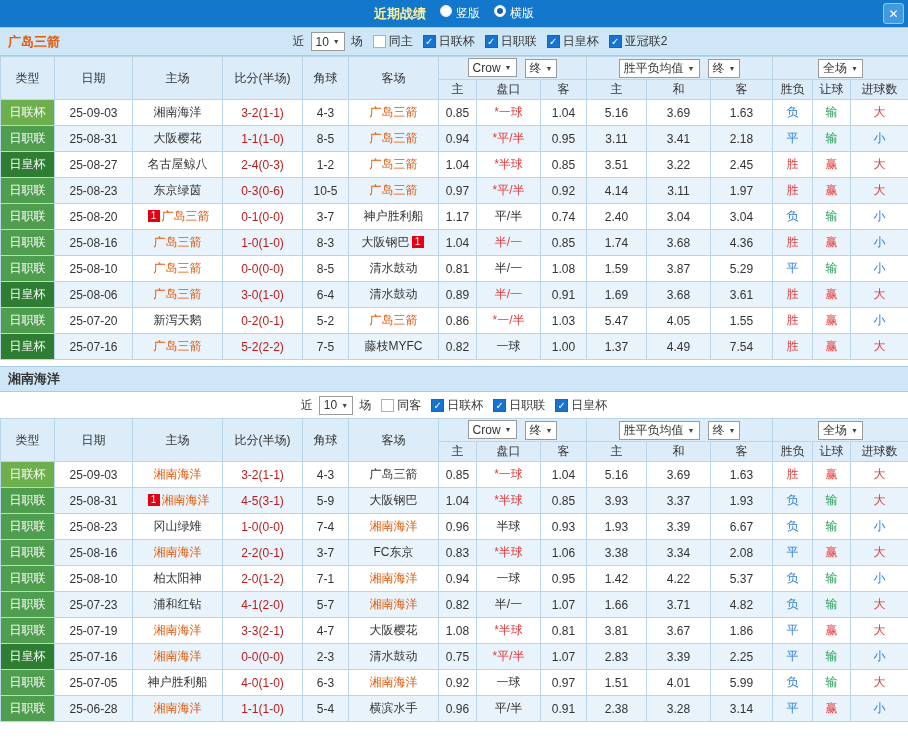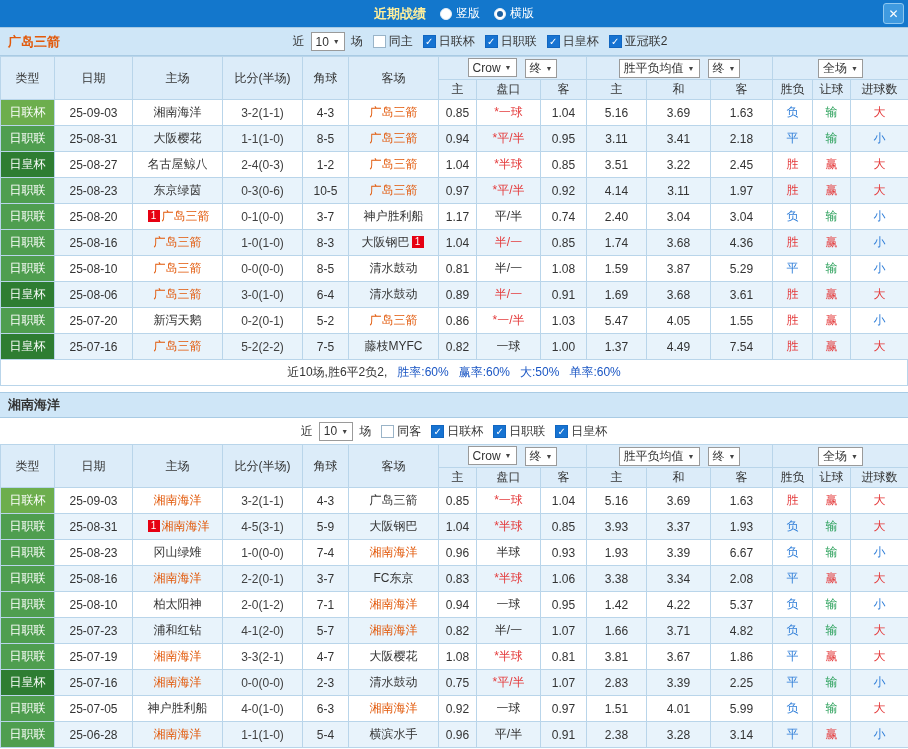--- a/index.html
+++ b/index.html
@@ -5,21 +5,21 @@
   * { box-sizing: border-box; }
   html,body { margin:0; padding:0; }
   body {
     width:908px; height:749px; overflow:hidden; background:#fff;
     font-family:"Liberation Sans","DejaVu Sans",sans-serif; font-size:12px; color:#333;
   }
   
   .titlebar { height:27px; background:#1377cc; display:flex; align-items:center; justify-content:center; position:relative; }
   .titlebar .title { color:#ffef9b; font-weight:bold; font-size:13px; }
   .radios { display:inline-flex; align-items:center; }
-  .radio { display:inline-flex; align-items:center; margin-left:14px; color:#fff; cursor:pointer; }
+  .radio { display:inline-flex; align-items:flex-start; margin-left:14px; color:#fff; cursor:pointer; }
   .rdot { width:12px; height:12px; border-radius:50%; background:#fff; margin-right:4px;
           display:inline-flex; align-items:center; justify-content:center; border:1px solid #e4eef7; }
   .rdot.sel::after { content:""; width:6px; height:6px; border-radius:50%; background:#1d5f9e; }
   .close { position:absolute; right:4px; top:3px; width:21px; height:21px; background:#3f9ae0;
            border:1px solid #8ec7f0; border-radius:3px; color:#fff; font-size:12px; line-height:1;
            cursor:pointer; display:flex; align-items:center; justify-content:center; padding:0; }
   
   .teambar { background:#cfe6f7; border-top:1px solid #a9cbe4; border-bottom:1px solid #a9cbe4;
              display:flex; align-items:center; padding:0 8px; }
   .section[data-layout="inline"]  .teambar { height:29px; }
@@ -38,21 +38,21 @@
   
   table.grid { border-collapse:collapse; table-layout:fixed; width:908px; }
   .grid th, .grid td { border:1px solid #b9d5ea; text-align:center; overflow:hidden; white-space:nowrap; padding:0; }
   .grid thead th { background:#dcecf9; font-weight:normal; color:#333; }
   .grid thead tr:first-child th { height:23px; }
   .grid thead tr:last-child th { height:20px; }
   .grid tbody td { height:26px; background:#fff; }
   .grid tbody tr:nth-child(even) td { background:#e8f3fb; }
   th.grp .selectbox { margin:0 4px; }
   td.lg { color:#fff; }
-  td.score { color:#404040; }
+  td.score { color:#b91c1c; }
   td.hot { color:#e43b3c; }
   .card { display:inline-block; min-width:12px; height:12px; line-height:12px; background:#e60012;
           color:#fff; font-size:10px; margin:0 2px; vertical-align:1px; }
   .summary { height:26px; display:flex; align-items:center; justify-content:center; gap:10px;
              border:1px solid #b9d5ea; border-top:none; background:#fff; }
   .sstat { color:#1a56c4; }
   .gap { height:6px; background:#fff; }
 </style>
 </head>
 <body>
@@ -331,27 +331,20 @@
             <td>1.00</td>
             <td>1.37</td>
             <td>4.49</td>
             <td>7.54</td>
             <td class="res" style="color: rgb(228, 59, 60);">胜</td>
             <td class="res" style="color: rgb(228, 59, 60);">赢</td>
             <td class="res" style="color: rgb(228, 59, 60);">大</td>
           </tr>
         </tbody>
     </table>
-    <div class="summary">
-        <span class="sprefix">近10场,胜6平2负2,</span>
-        <span class="sstat">胜率:60%</span>
-        <span class="sstat">赢率:60%</span>
-        <span class="sstat">大:50%</span>
-        <span class="sstat">单率:60%</span>
-      </div>
   </div>
 
   <div class="gap"></div>
 
   <div class="section" data-layout="stacked">
     <div class="teambar">
       <span class="teamname" style="color: rgb(51, 51, 51);">湘南海洋</span>
     </div>
     <div class="filterbar">
       <div class="filter">

